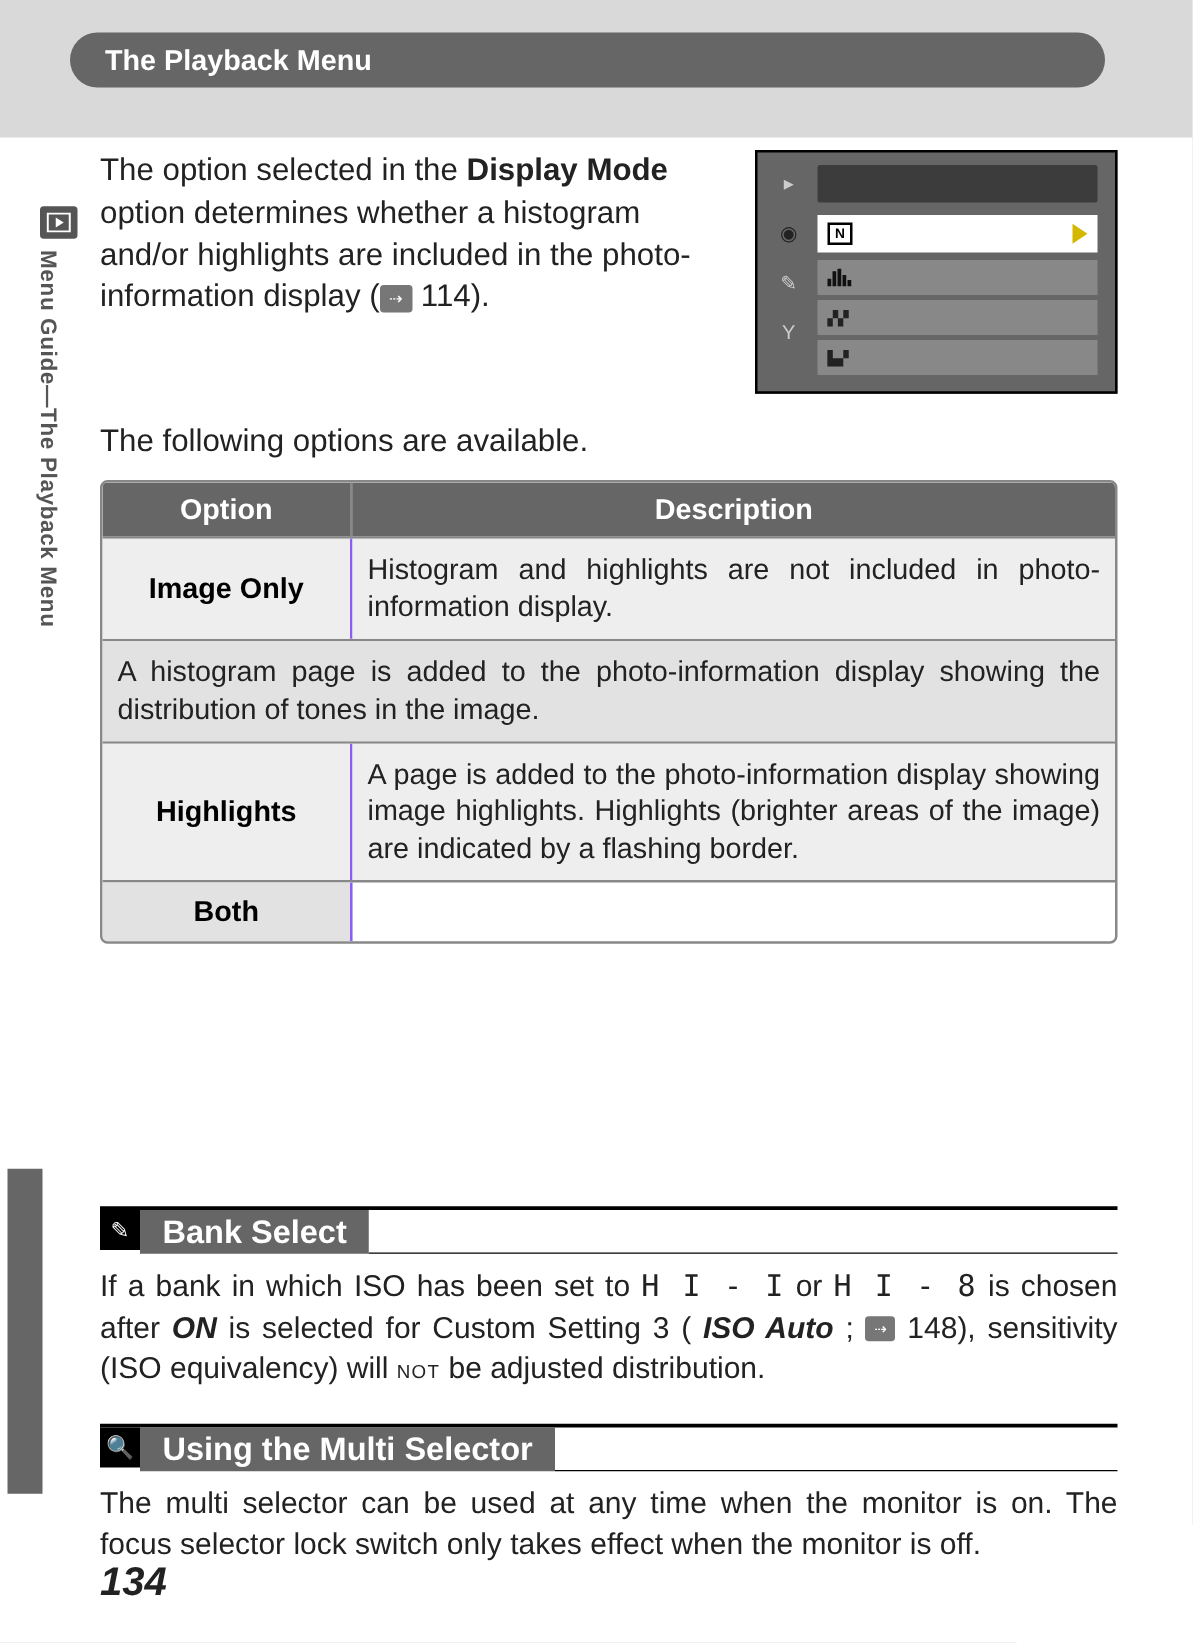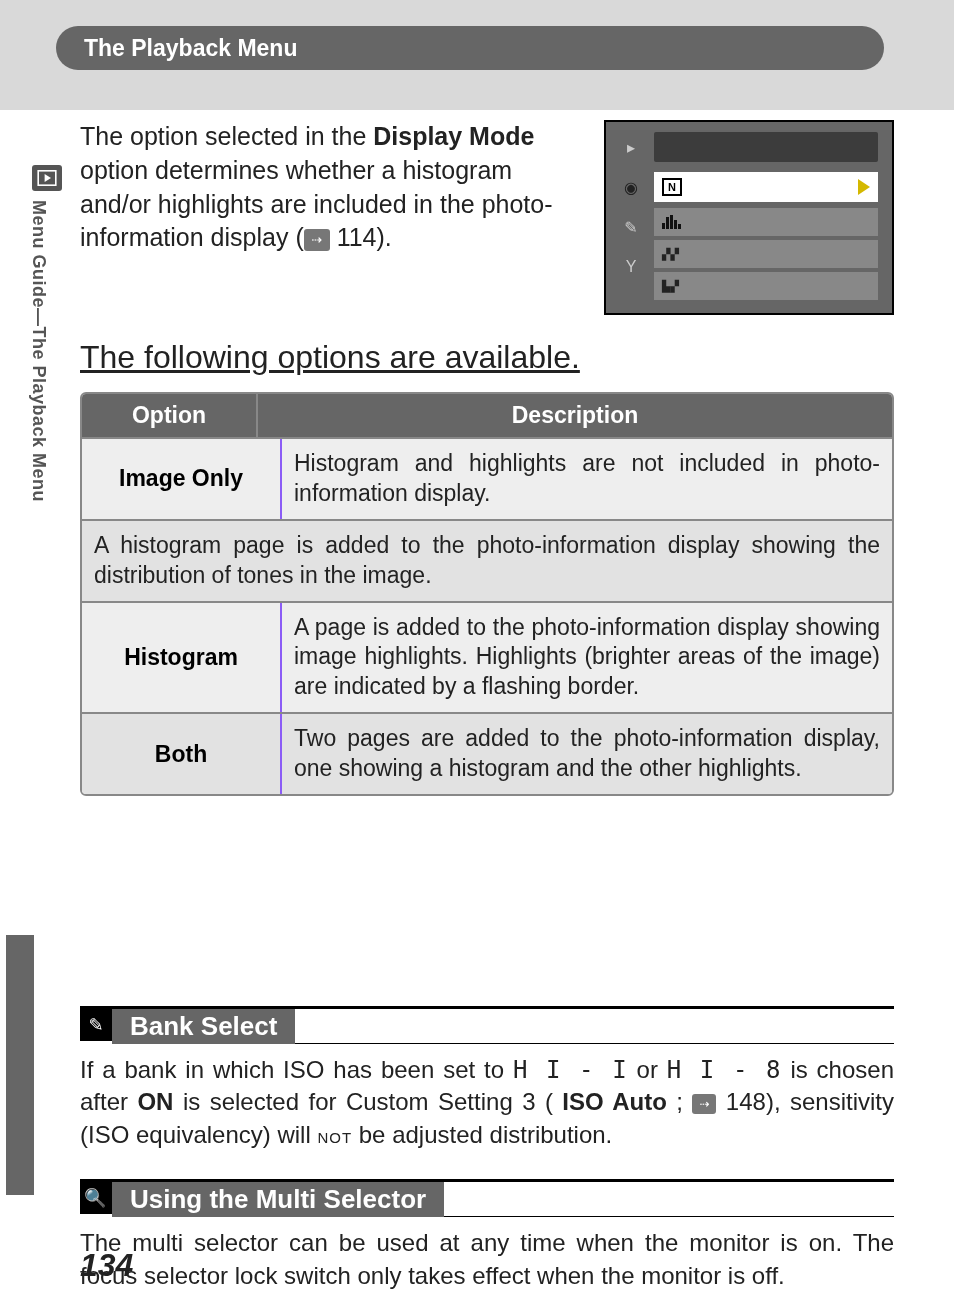--- a/index.html
+++ b/index.html
@@ -111,25 +111,24 @@
   .lcd-row1 .n-box{ width:20px; height:18px; border:2px solid #000; font-size:11px; font-weight:bold; display:flex; align-items:center; justify-content:center;}
   .lcd-tri{ width:0; height:0; border-left:12px solid #d4b800; border-top:8px solid transparent; border-bottom:8px solid transparent;}
   .lcd-row2{ position:absolute; top:76px; left:38px; right:4px; height:28px; background:#888; display:flex; align-items:center; padding-left:8px;}
   .lcd-row3{ position:absolute; top:108px; left:38px; right:4px; height:28px; background:#888; display:flex; align-items:center; padding-left:8px;}
   .lcd-row4{ position:absolute; top:140px; left:38px; right:4px; height:28px; background:#888; display:flex; align-items:center; padding-left:8px;}
   .lcd-tab { position:absolute; left:0; width:30px; height:30px; display:flex; align-items:center; justify-content:center; color:#ccc;}
   .lcd-tab1{ top:0;} .lcd-tab2{ top:40px; color:#222;} .lcd-tab3{ top:80px;} .lcd-tab4{ top:120px;}
   .histo-icon { width:20px; height:14px; position:relative;}
   .histo-icon span{ position:absolute; bottom:0; width:3px; background:#111;}
   .subtext {
-    font-size: 32px;
+    font-size: 25px;
     color: #222;
     margin-top: 24px;
     margin-bottom: 16px;
-    text-decoration: underline;
   }
   .options-table {
     border: 2px solid #888;
     border-radius: 6px;
     overflow: hidden;
   }
   .options-table .row {
     display: flex;
   }
   .options-table .row + .row { border-top: 2px solid #888; }
@@ -197,21 +196,21 @@
     flex:1;
     border-bottom:1px solid #000;
   }
   .note-body {
     font-size: 24px;
     color: #222;
     line-height: 1.35;
     margin-top: 10px;
     text-align: justify;
   }
-  .note-body b { font-weight: bold; }
+  .note-body b { font-weight: bold; font-style: italic; }
   .note-body .tiny { font-size: 15px; letter-spacing: 1px;}
   .inline-icon{
     display:inline-flex; width:24px; height:20px; background:#777; color:#fff;
     font-size:12px; align-items:center; justify-content:center; border-radius:3px;
     vertical-align:middle;
   }
   .iso-text{
     font-family: monospace;
     font-weight:normal;
     letter-spacing:1px;
@@ -290,37 +289,36 @@
           <span style="font-size:11px;color:#222">▙▞</span>
         </div>
       </div>
     </div>
   </div>
 
   <div class="subtext">The following options are available.</div>
 
   <div class="options-table">
     <div class="row">
-      <div class="hdr" style="width:176px; border-right:2px solid #888">Option</div>
+      <div class="hdr" style="width:200px; border-right:2px solid #888">Option</div>
       <div class="hdr" style="flex:1">Description</div>
     </div>
     <div class="row">
       <div class="cell-opt">Image Only</div>
       <div class="cell-desc">Histogram and highlights are not included in photo-information display.</div>
     </div>
     <div class="row">
       <div class="cell-desc">A histogram page is added to the photo-information display showing the distribution of tones in the image.</div>
     </div>
     <div class="row">
-      <div class="cell-opt">Histogram</div>
+      <div class="cell-opt">Highlights</div>
       <div class="cell-desc">A page is added to the photo-information display showing image highlights.  Highlights (brighter areas of the image) are indicated by a flashing border.</div>
     </div>
     <div class="row">
       <div class="cell-opt">Both</div>
-      <div class="cell-desc">Two pages are added to the photo-information display, one showing a histogram and the other highlights.</div>
     </div>
   </div>
 
   <div class="note-block">
     <div class="note-title-bar">
       <div class="note-icon-box">✎</div>
       <div class="note-title">Bank Select</div>
     </div>
     <div class="note-body">
       <span>If a bank in which ISO has been set to </span>

